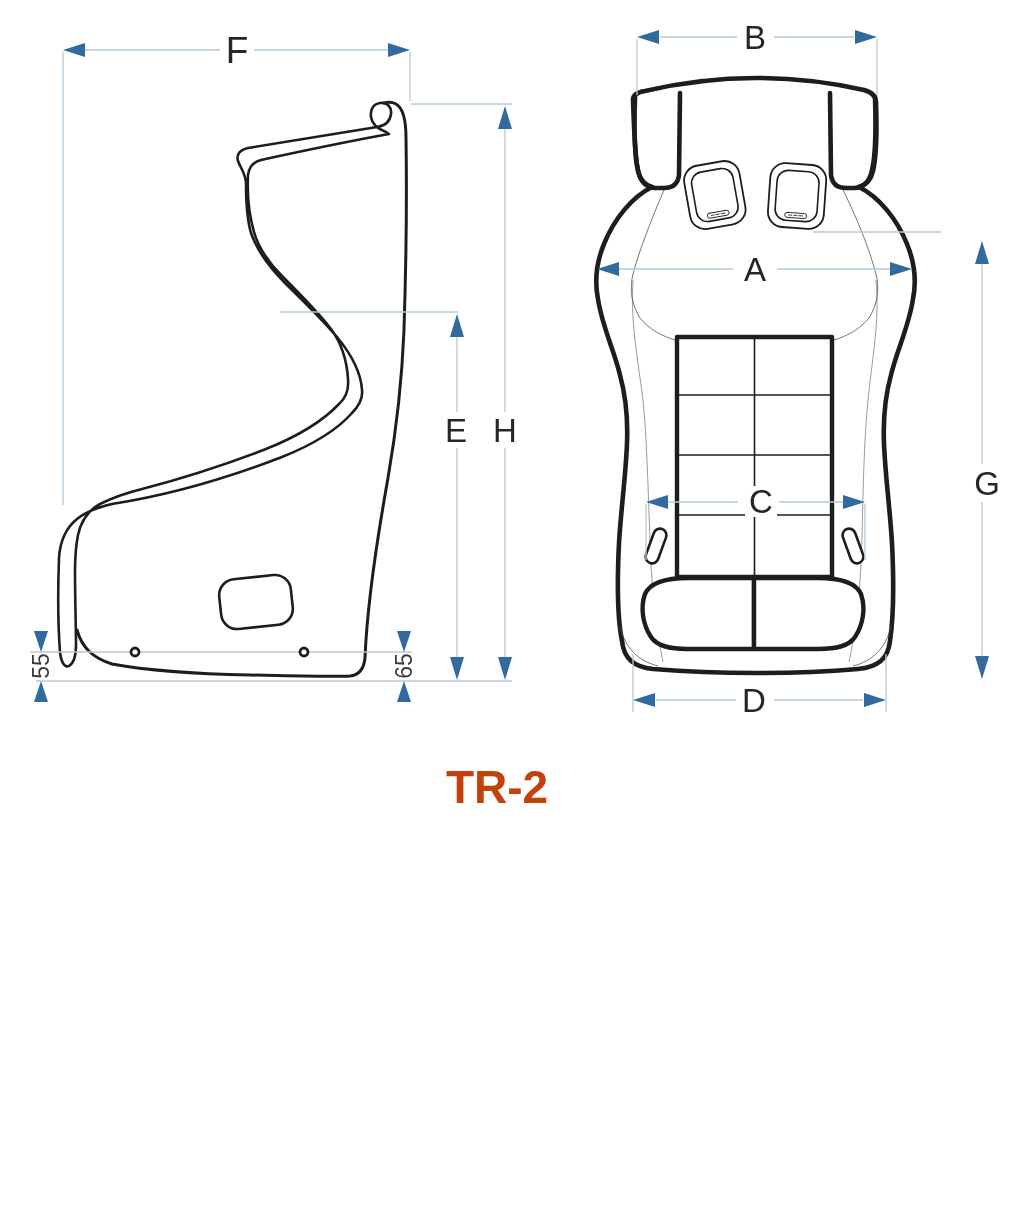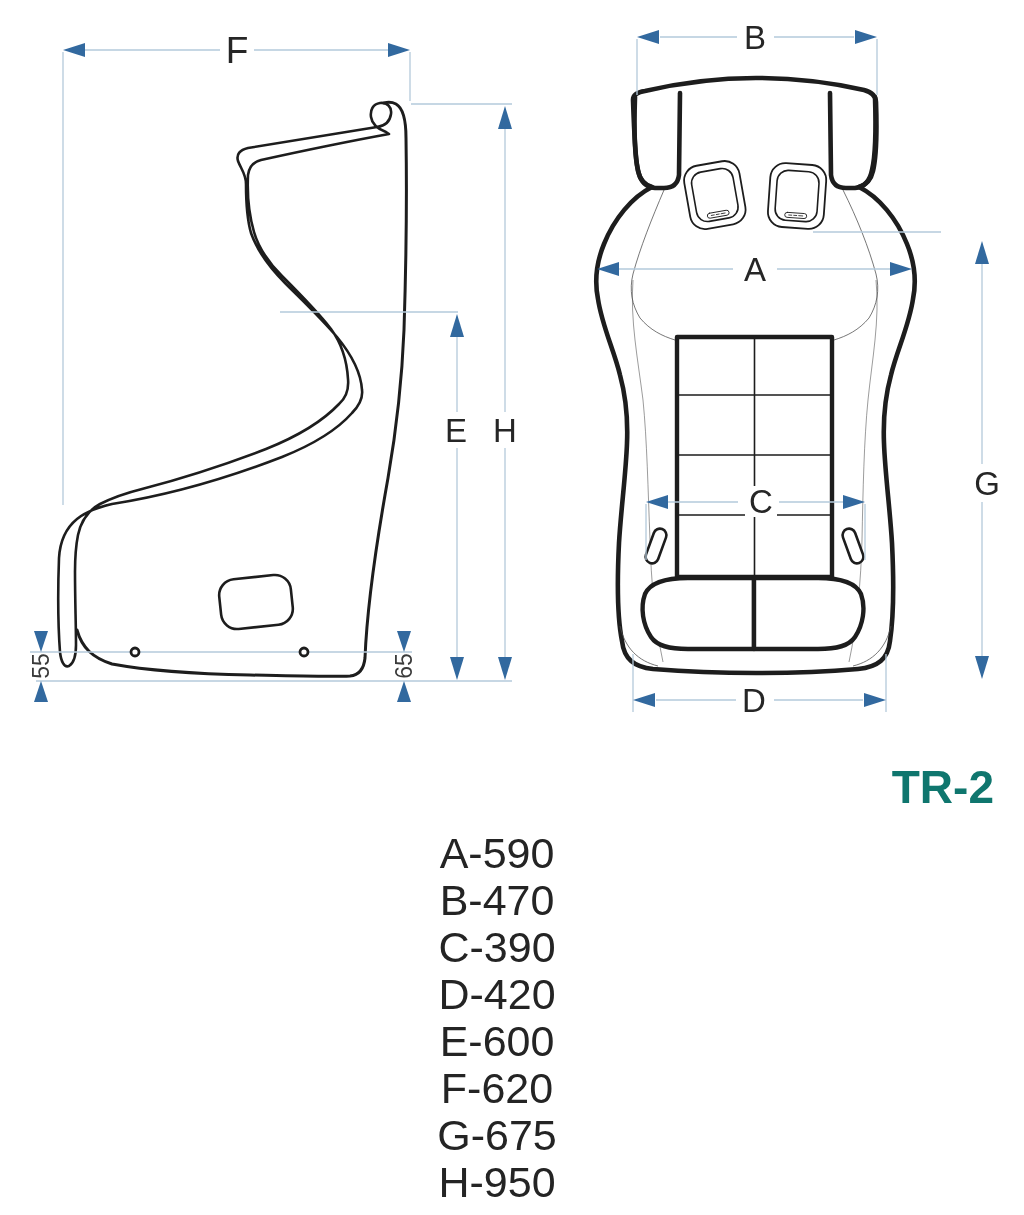--- a/index.html
+++ b/index.html
@@ -8,21 +8,21 @@
   svg{position:absolute;left:0;top:0;}
   .dim-label{fill:#262626;font-family:"Liberation Sans",sans-serif;font-size:33px;}
   .dim-label-big{fill:#262626;font-family:"Liberation Sans",sans-serif;font-size:37px;}
   .dim-label-small{fill:#3a3a3a;font-family:"Liberation Sans",sans-serif;font-size:23px;}
   .outline{stroke:#1d1d1d;fill:none;stroke-linecap:round;stroke-linejoin:round;}
   .outline-fill{stroke:#1d1d1d;fill:#ffffff;stroke-linecap:round;stroke-linejoin:round;}
   .faint{stroke:#4a4a4a;stroke-width:1;fill:none;opacity:.75;}
   .dimline{stroke:#b4cadb;stroke-width:1.3;fill:none;}
   .arrow{fill:#32699f;stroke:none;}
   .specs{position:absolute;left:0;top:760px;width:994px;text-align:center;color:#222;}
-  .spec-title{font-size:46px;font-weight:bold;letter-spacing:0px;margin:0 0 16px 0;color:#0f766e;text-align:right;}
+  .spec-title{font-size:46px;font-weight:bold;letter-spacing:0px;margin:0 0 16px 0;color:#c2410c;}
   .spec-list{font-size:43px;line-height:47px;font-weight:400;color:#242424;}
 </style>
 </head>
 <body>
 
 <div class="stage">
 
 <svg width="1024" height="745" viewBox="0 0 1024 745">
 
   <g>
@@ -229,25 +229,15 @@
       <path class="dimline" d="M 982,263 V 464 M 982,502 V 656"></path>
       <polygon class="arrow" points="982,241 975,264 989,264"></polygon>
       <polygon class="arrow" points="982,679 975,656 989,656"></polygon>
       <text class="dim-label" x="987" y="495" text-anchor="middle">G</text>
     </g>
   </g>
 </svg>
 
   <div class="specs">
     <div class="spec-title">TR-2</div>
-    <div class="spec-list">
-      <div>A-590</div>
-      <div>B-470</div>
-      <div>C-390</div>
-      <div>D-420</div>
-      <div>E-600</div>
-      <div>F-620</div>
-      <div>G-675</div>
-      <div>H-950</div>
-    </div>
   </div>
 
 </div>
 
 </body></html>

